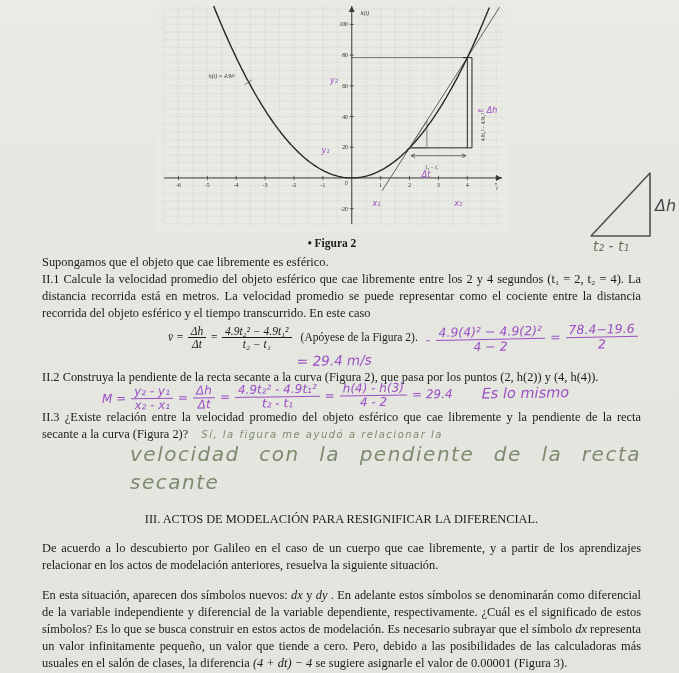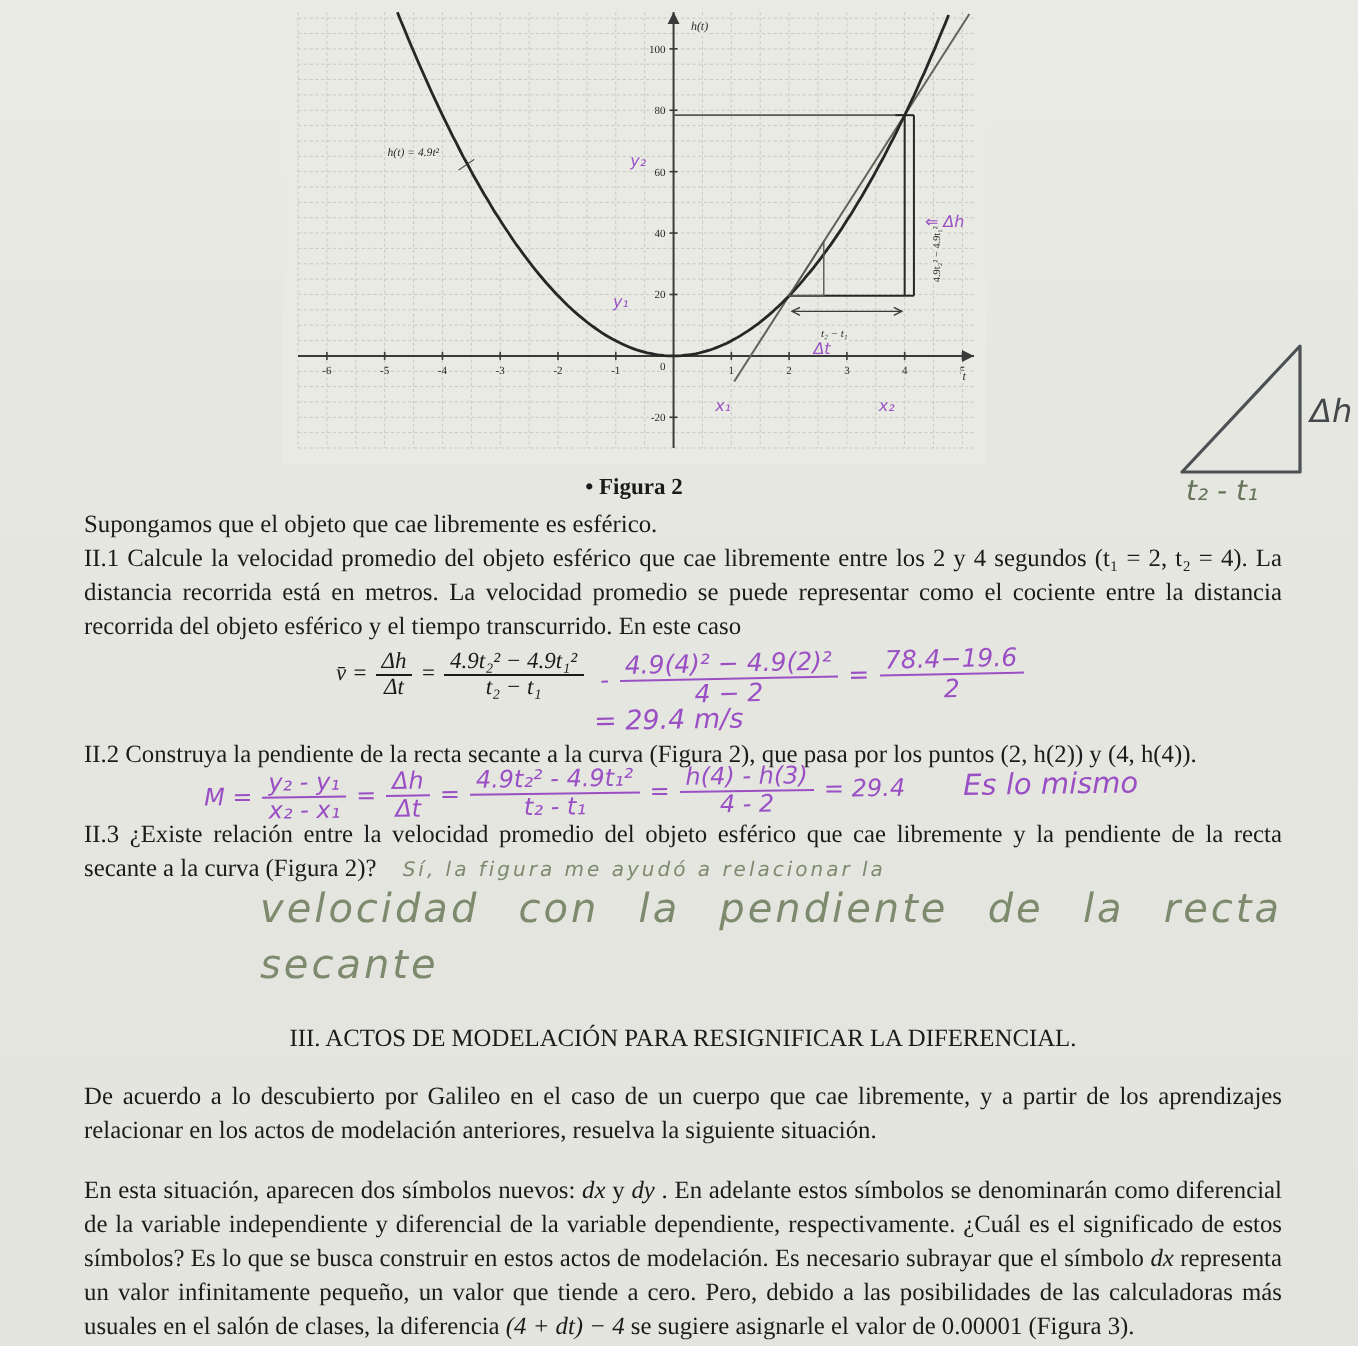--- a/index.html
+++ b/index.html
@@ -1,18 +1,18 @@
 <!DOCTYPE html>
 <html><head>
 <meta charset="utf-8">
 <style>
   html,body{margin:0;padding:0;background:#d8d9d3;}
   .page{position:relative;width:679px;height:673px;background:linear-gradient(180deg,#eaebe5 0%,#e6e7e1 30%,#e3e4de 100%);
         font-family:"Liberation Serif",serif;color:#1b1b1b;overflow:hidden;}
-  .figure-wrap{position:absolute;left:141px;top:2px;width:352px;}
+  .figure-wrap{position:absolute;left:156px;top:2px;width:352px;}
   .fig-caption{width:352px;text-align:center;font-weight:bold;font-size:11.5px;margin-top:1px;}
   .tri-sketch{position:absolute;left:588px;top:170px;width:90px;height:88px;}
   .tri-dh{position:absolute;left:67px;top:26px;font-size:16px;color:#44484b;}
   .tri-base{position:absolute;left:5px;top:68px;font-size:14px;color:#66745a;}
   .body-text{position:absolute;left:42px;top:254px;width:599px;font-size:12.4px;line-height:1.37;text-align:justify;}
   .para{margin:0;}
   .gap1{margin-top:12px;}
   .gap2{margin-top:13px;}
   .heading{margin-top:15px;text-align:center;}
   .em{font-style:italic;font-family:Liberation Serif, serif;}
@@ -179,20 +179,21 @@
         <span>v̄ =</span>
         <span class="frac">
           <span class="fnum">Δh</span>
           <span class="fden">Δt</span>
         </span>
         <span>=</span>
         <span class="frac">
           <span class="fnum">4.9t₂² − 4.9t₁²</span>
           <span class="fden">t₂ − t₁</span>
         </span>
+        <span class="note">(Apóyese de la Figura 2).</span>
       </span>
       <span class="hand hand-purple hw1">
         <span>-</span>
         <span class="frac">
           <span class="fnum">4.9(4)² − 4.9(2)²</span>
           <span class="fden">4 − 2</span>
         </span>
         <span>=</span>
         <span class="frac">
           <span class="fnum">78.4−19.6</span>

